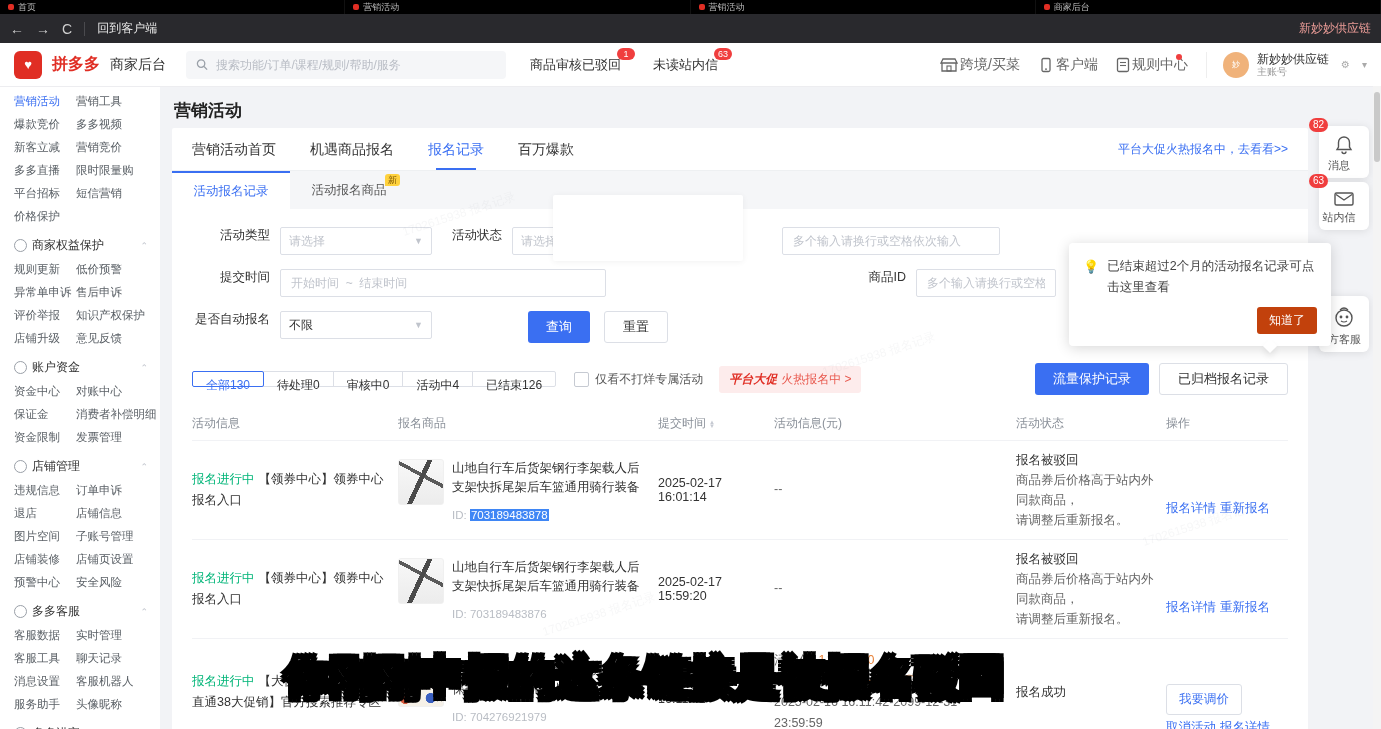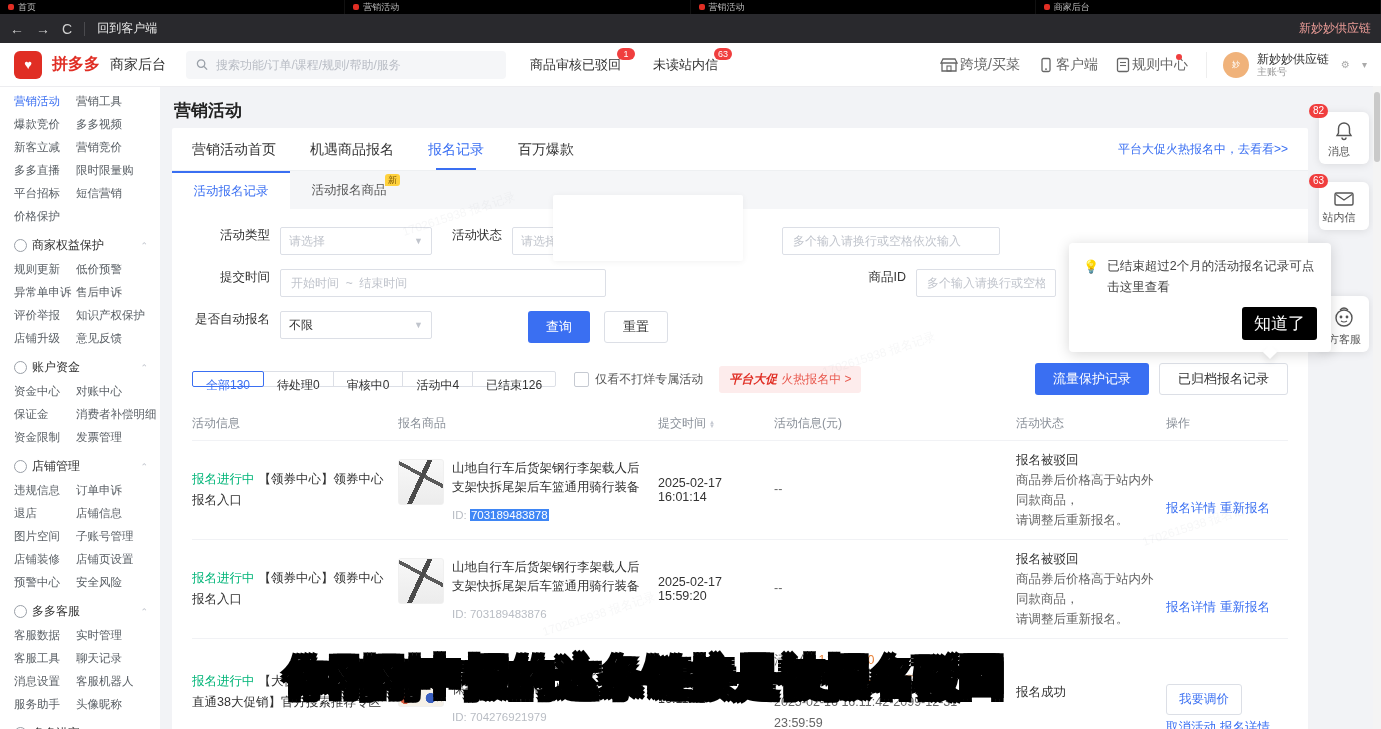--- a/index.html
+++ b/index.html
@@ -118,21 +118,21 @@
   .c5{color:#333;line-height:1.6;}
   .c5 .sub{color:#666;}
   .c6{display:flex;align-items:center;gap:4px;flex-wrap:wrap;margin-top:36px;}
   .oplink{color:#3a6ff2;cursor:pointer;white-space:nowrap;}
   .btn-minor{border:1px solid #dcdfe6;border-radius:3px;color:#3a6ff2;background:#fff;padding:6px 12px;font-size:12.5px;cursor:pointer;white-space:nowrap;}
   
   .tip{position:absolute;left:1069px;top:243px;width:234px;background:#fff;border-radius:4px;z-index:40;
        box-shadow:0 2px 14px rgba(0,0,0,.16);padding:13px 14px 12px 14px;}
   .tip .row{display:flex;gap:8px;font-size:12.5px;color:#444;line-height:1.65;}
   .tip .bulb{color:#f5a623;flex:0 0 auto;font-size:13px;}
-  .tip .ok{display:block;margin:10px 0 0 auto;background:#000000;color:#fff;border-radius:3px;font-size:17px;
+  .tip .ok{display:block;margin:10px 0 0 auto;background:#c2410c;color:#fff;border-radius:3px;font-size:12px;
            padding:5px 12px;width:max-content;cursor:pointer;}
   .tip::after{content:"";position:absolute;left:196px;bottom:-5px;width:10px;height:10px;background:#fff;transform:rotate(45deg);
               box-shadow:3px 3px 6px rgba(0,0,0,.08);}
   
   .float{position:absolute;right:12px;z-index:30;width:50px;background:#fff;border-radius:6px;box-shadow:0 1px 8px rgba(0,0,0,.10);
          display:flex;flex-direction:column;align-items:center;padding:8px 0 6px 0;cursor:pointer;}
   .float .fbadge{position:absolute;top:-8px;left:-10px;background:#f03e3e;color:#fff;font-size:10px;line-height:14px;
                  padding:0 4px;border-radius:8px;}
   .float .flabel{font-size:11px;color:#555;margin-top:3px;text-align:center;line-height:13px;}
   
@@ -476,21 +476,21 @@
 </div>
 
 <div class="tip">
   <div class="row">
     <span class="bulb">💡</span>
     <span>已结束超过2个月的活动报名记录可点击这里查看</span>
   </div>
   <span class="ok">知道了</span>
 </div>
 
-<div class="float" style="top:112px;">
+<div class="float" style="top:126px;">
   <span class="fbadge">82</span>
   <svg width="22" height="22" viewBox="0 0 22 22">
       <path d="M11 3 a5.5 5.5 0 0 1 5.5 5.5 V13 l1.5 2.5 H4 L5.5 13 V8.5 A5.5 5.5 0 0 1 11 3 Z" fill="none" stroke="#555" stroke-width="1.4"></path>
       <path d="M9 17.5 a2 2 0 0 0 4 0" fill="none" stroke="#555" stroke-width="1.4"></path>
     </svg>
   <span class="flabel">消息</span>
 </div>
 <div class="float" style="top:182px;">
   <span class="fbadge">63</span>
   <svg width="22" height="18" viewBox="0 0 22 18">

